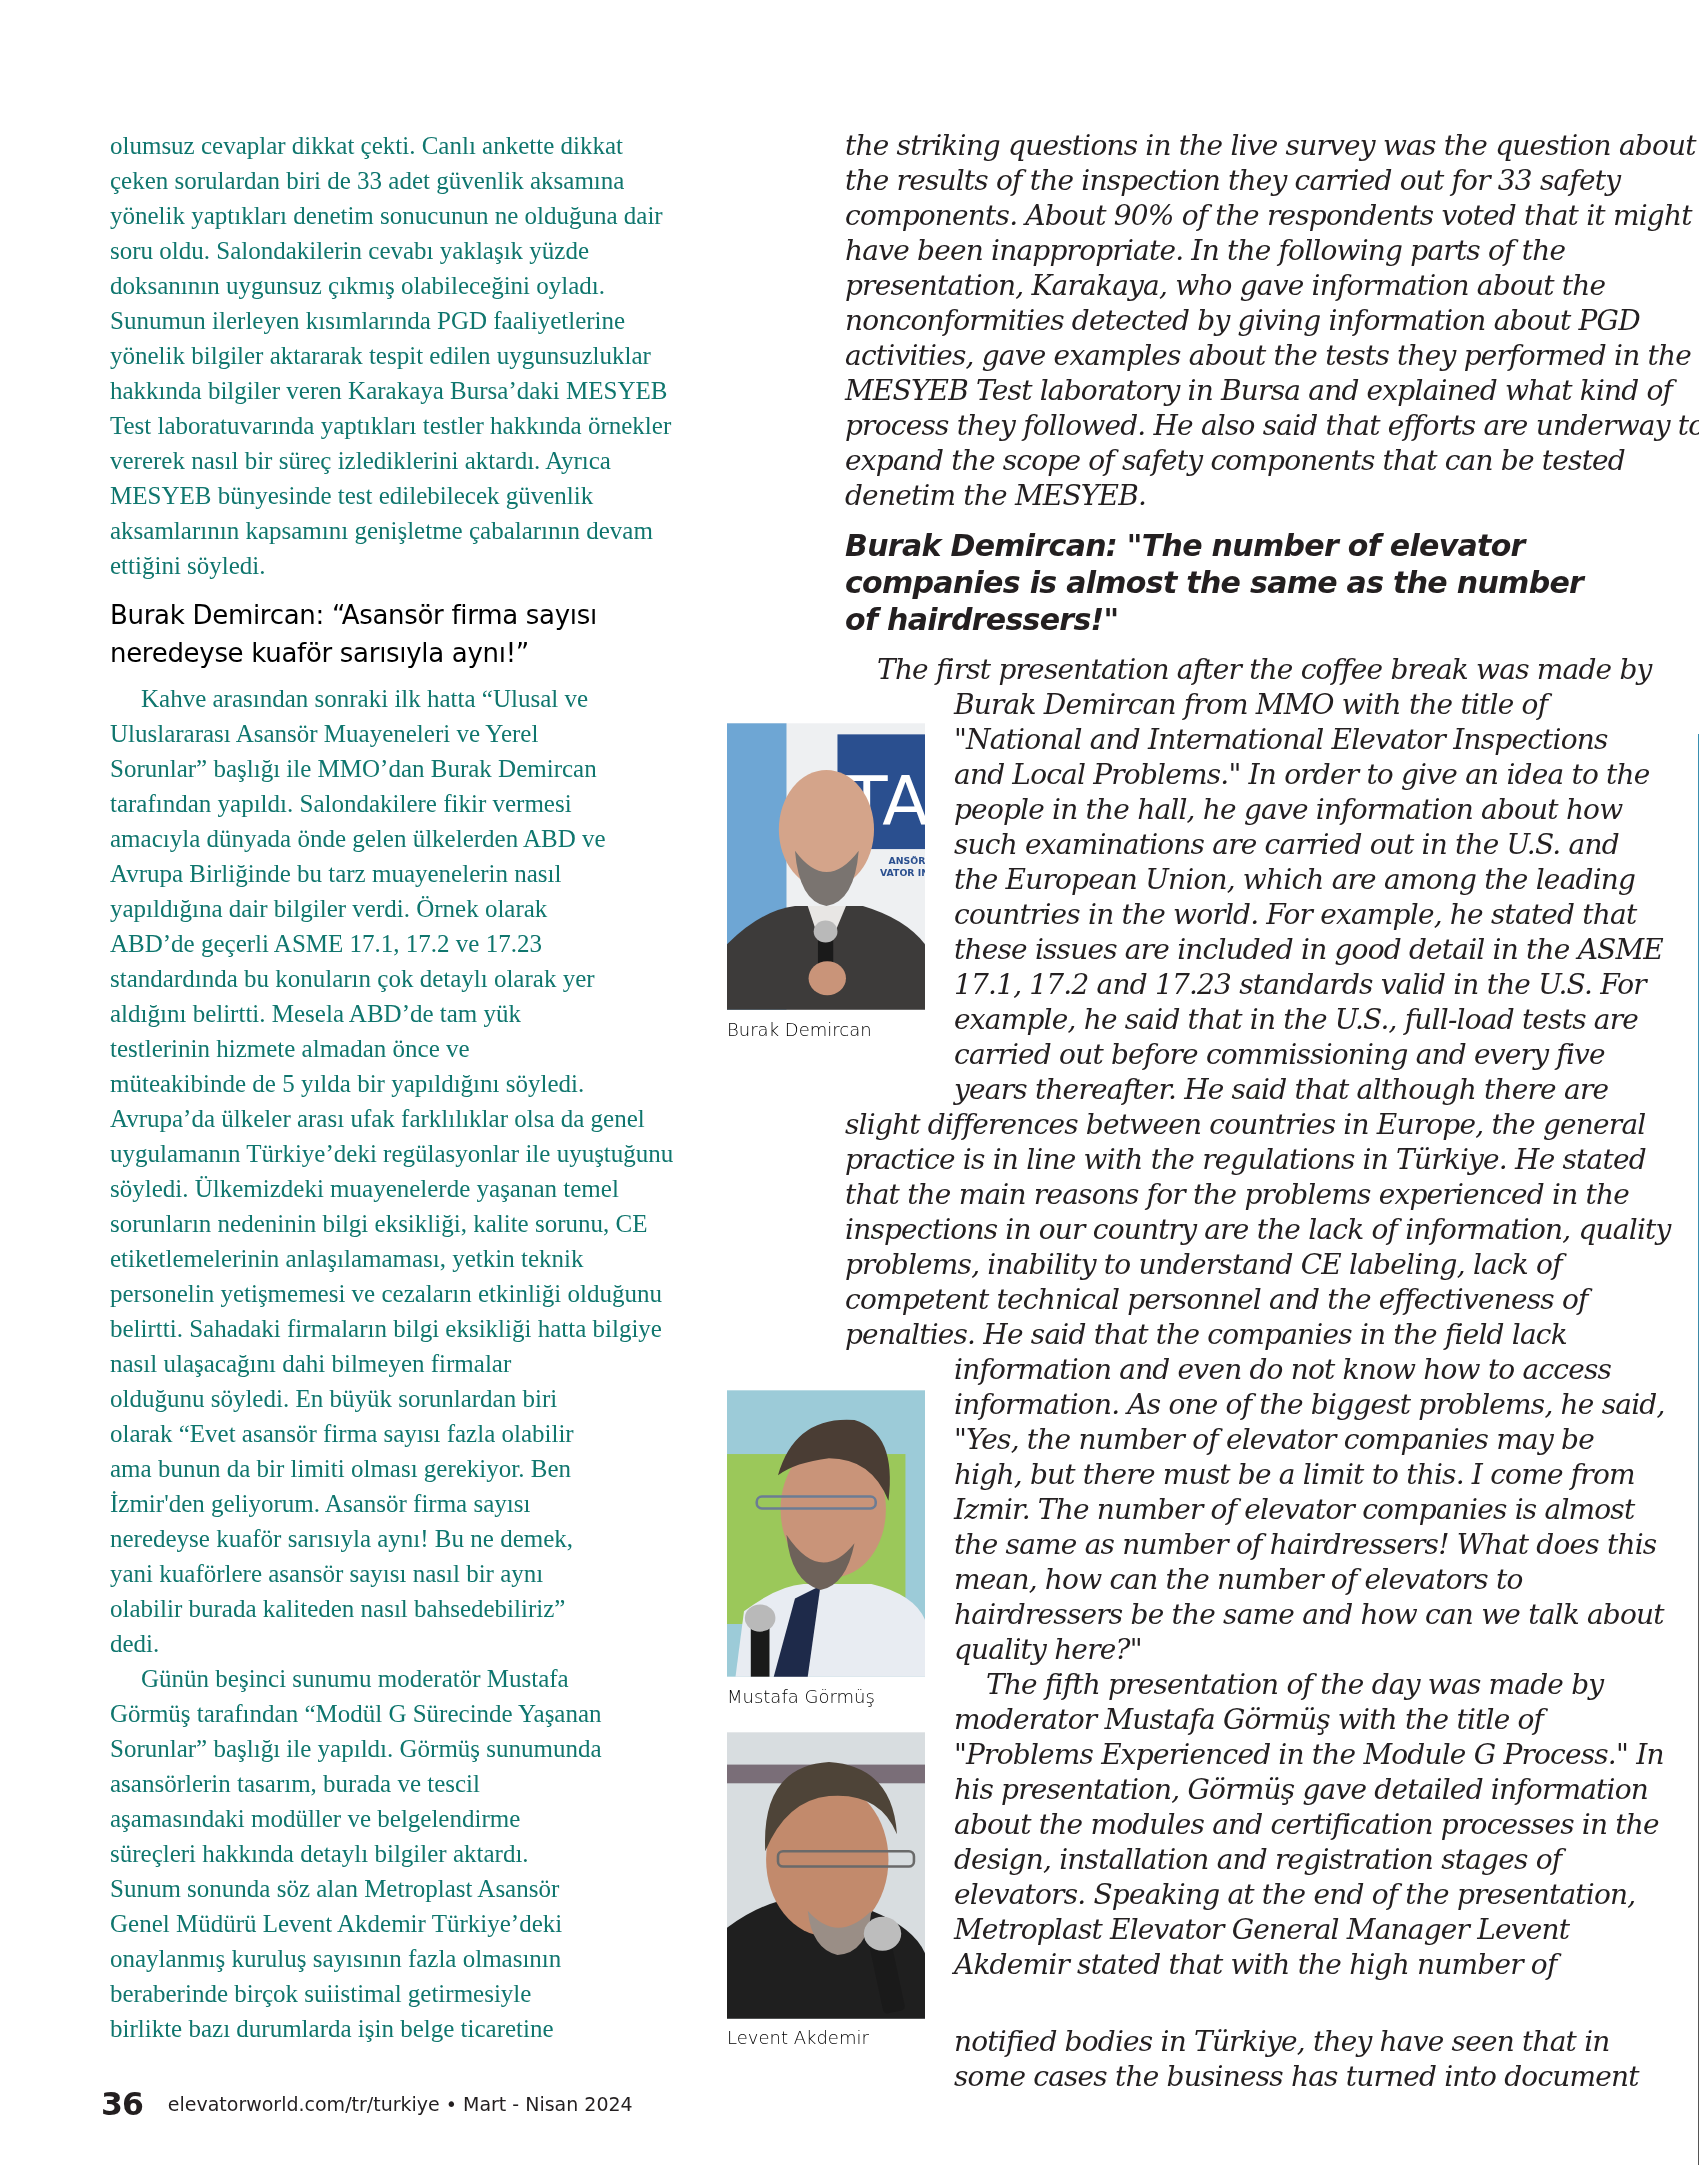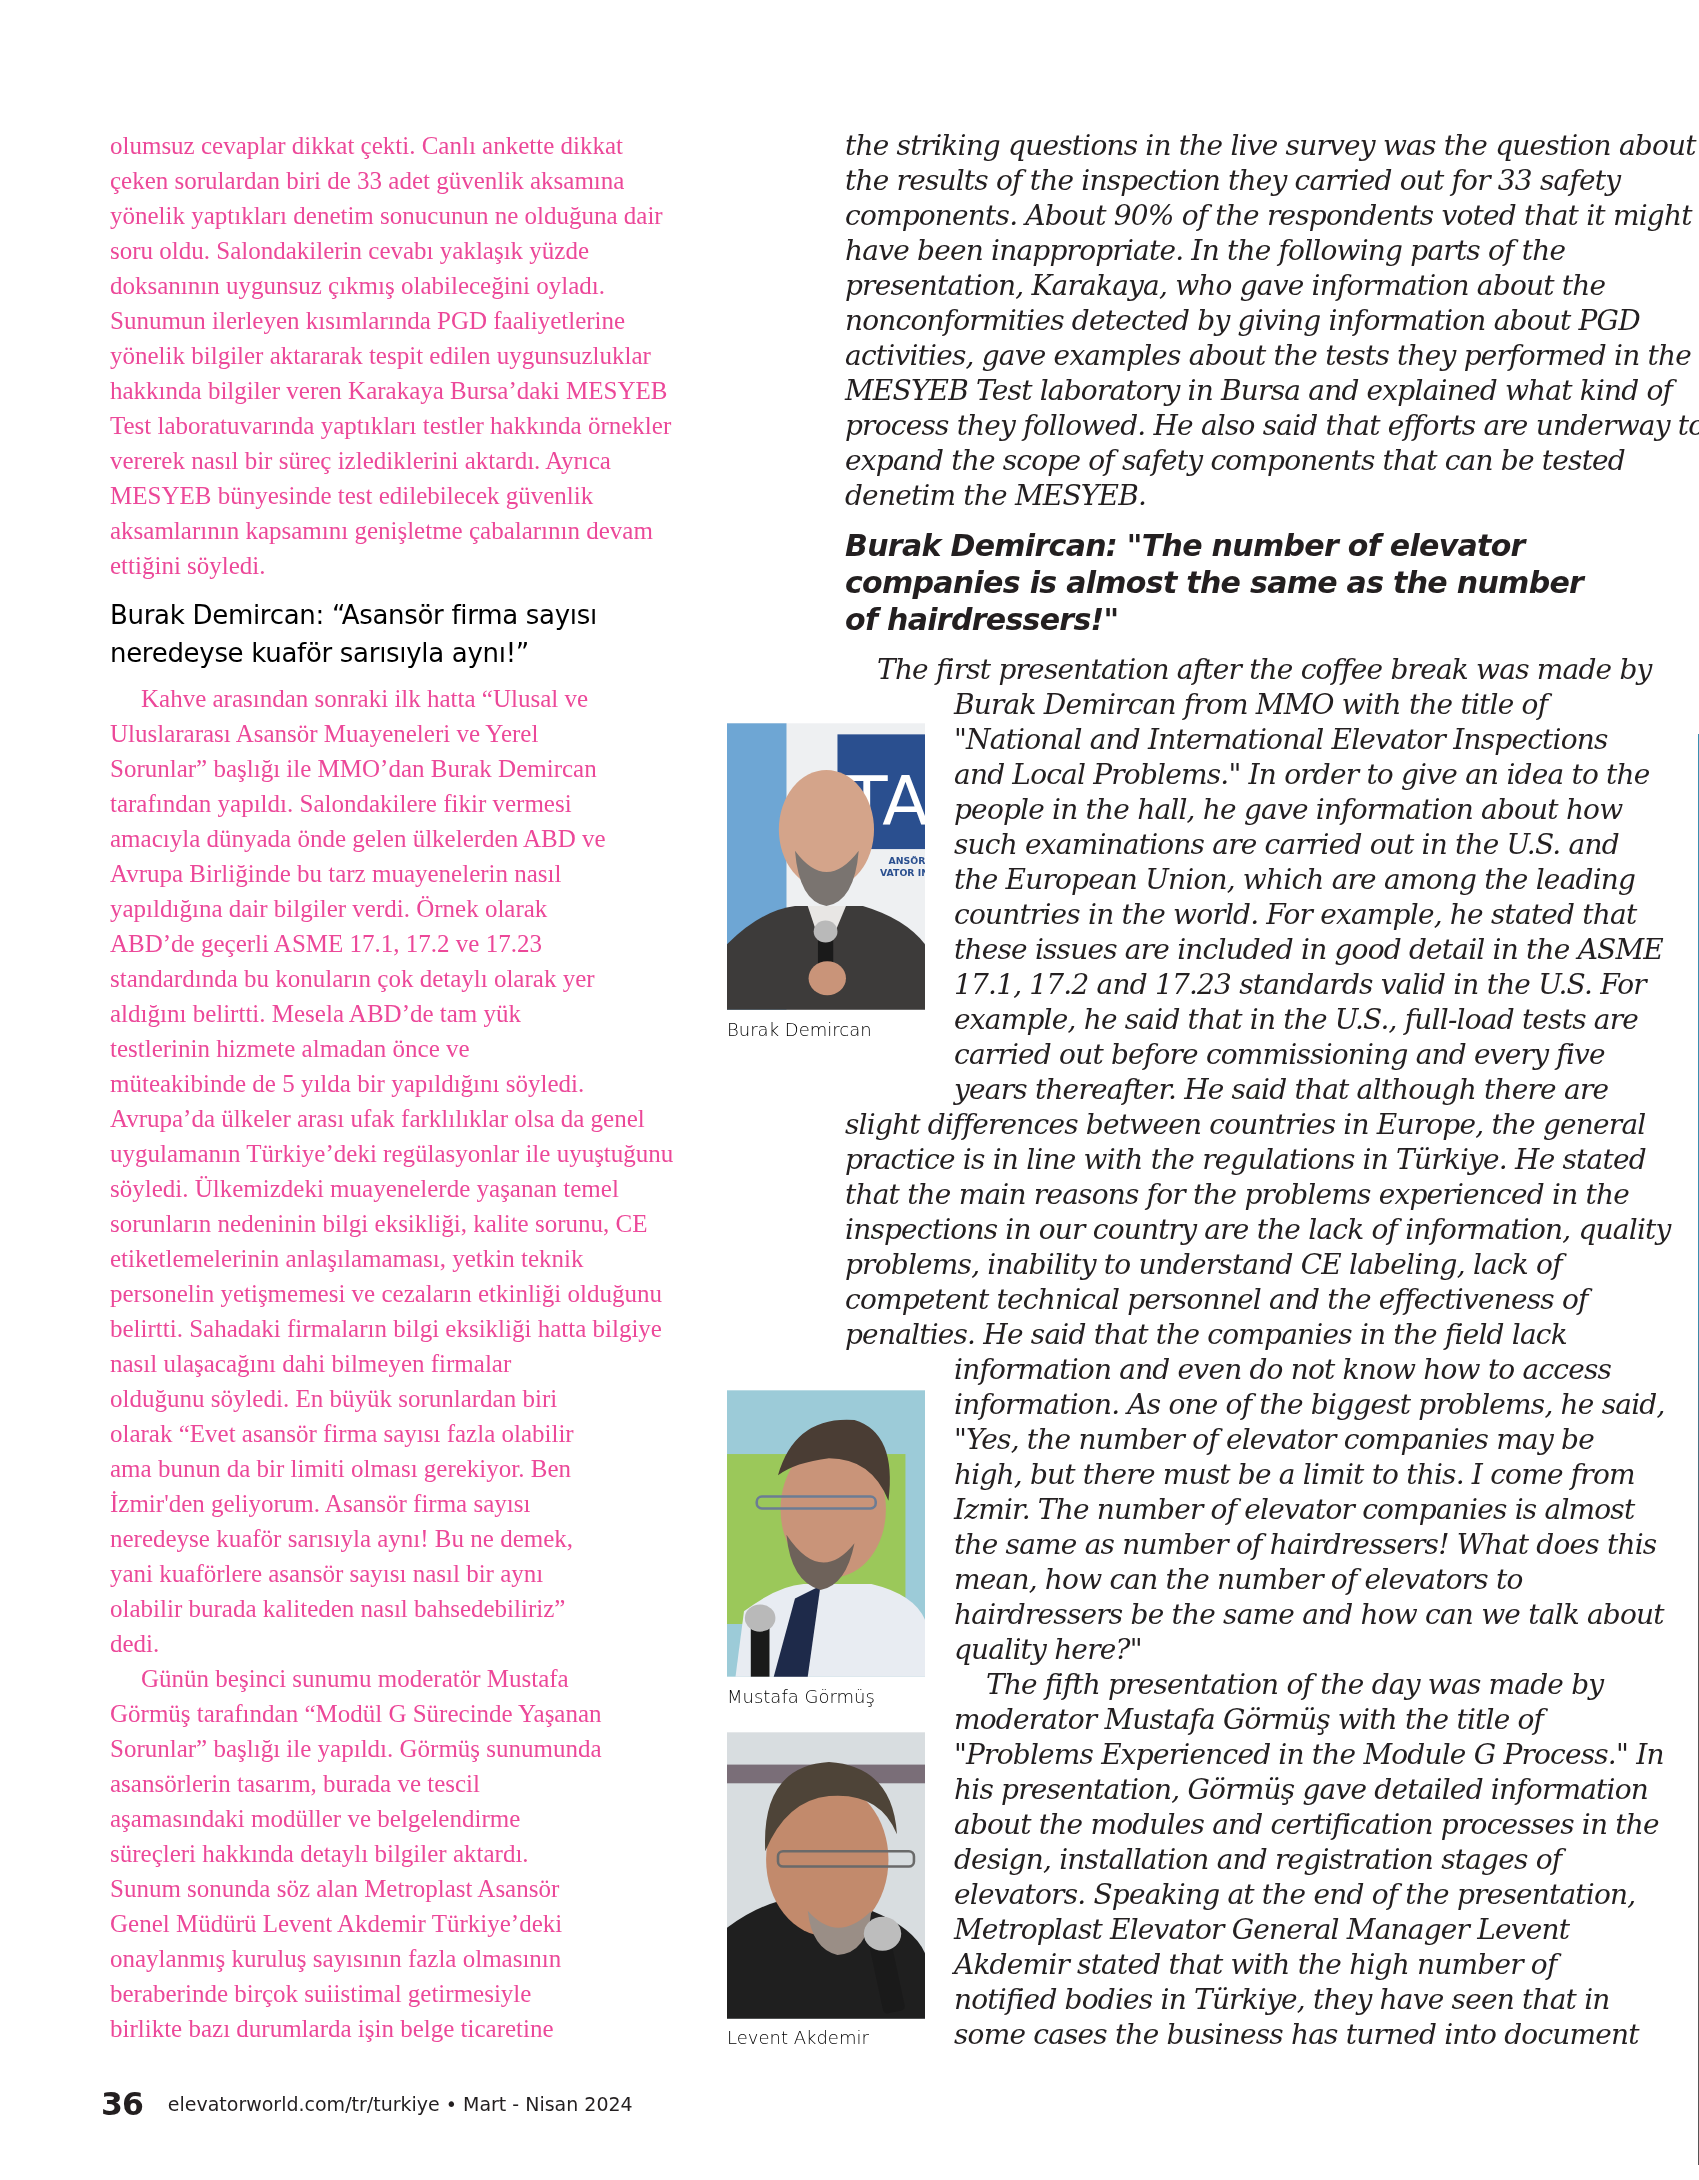--- a/index.html
+++ b/index.html
@@ -1,18 +1,18 @@
 <!DOCTYPE html>
 <html style="font-size:13.6px"><head>
 <meta charset="utf-8">
 <style>
   html, body { margin: 0; padding: 0; background: #ffffff; }
   body { width: 1699px; height: 2181px; position: relative; overflow: hidden; color: #231f20; }
   .col { position: absolute; }
-  .tr-text { font-family: "Liberation Serif", serif; font-size: 25px; line-height: 35px; color: #ec4899; }
+  .tr-text { font-family: "Liberation Serif", serif; font-size: 25px; line-height: 35px; color: #0f766e; }
   .en-text { font-family: "DejaVu Serif", serif; font-style: italic; font-size: 28px; line-height: 35px; color: #231f20; letter-spacing: -0.8px; }
   .line { display: block; white-space: nowrap; }
   .indent { padding-left: 31px; }
   .head-tr { font-family: "DejaVu Sans", sans-serif; font-size: 26px; line-height: 38px; font-weight: 400; color: #000000; letter-spacing: -0.3px; }
   .head-en { font-family: "DejaVu Sans", sans-serif; font-size: 30px; line-height: 37px; font-weight: bold; font-style: italic; color: #231f20; letter-spacing: -0.7px; }
   .photo { position: absolute; width: 198px; height: 287px; overflow: hidden; }
   .caption { position: absolute; width: 198px; text-align: left; font-family: "DejaVu Sans", sans-serif; font-size: 18px; color: #000000; font-weight: 300; }
   .footer { position: absolute; left: 101px; top: 2086px; font-family: "DejaVu Sans", sans-serif; color: #231f20; }
   .page-num { font-size: 31.5px; font-weight: bold; letter-spacing: -0.9px; vertical-align: middle; }
   .footer-meta { font-size: 19px; margin-left: 20.4px; vertical-align: middle; }
@@ -186,21 +186,21 @@
   <span class="line" style="padding-left:109px;">quality here?"</span>
   <span class="line" style="padding-left:141px;">The fifth presentation of the day was made by</span>
   <span class="line" style="padding-left:109px;">moderator Mustafa Görmüş with the title of</span>
   <span class="line" style="padding-left:109px;">"Problems Experienced in the Module G Process." In</span>
   <span class="line" style="padding-left:109px;">his presentation, Görmüş gave detailed information</span>
   <span class="line" style="padding-left:109px;">about the modules and certification processes in the</span>
   <span class="line" style="padding-left:109px;">design, installation and registration stages of</span>
   <span class="line" style="padding-left:109px;">elevators. Speaking at the end of the presentation,</span>
   <span class="line" style="padding-left:109px;">Metroplast Elevator General Manager Levent</span>
   <span class="line" style="padding-left:109px;">Akdemir stated that with the high number of</span>
-  <span class="line" style="padding-left:109px;">notified bodies in Türkiye, they have seen that in</span>
+  <span class="line" style="padding-left:109px;margin-top:42px;">notified bodies in Türkiye, they have seen that in</span>
   <span class="line" style="padding-left:109px;">some cases the business has turned into document</span>
 </div>
 
 <div class="footer">
   <span class="page-num">36</span>
   <span class="footer-meta">elevatorworld.com/tr/turkiye • Mart - Nisan 2024</span>
 </div>
 
 <div class="edge-line"></div>
 

